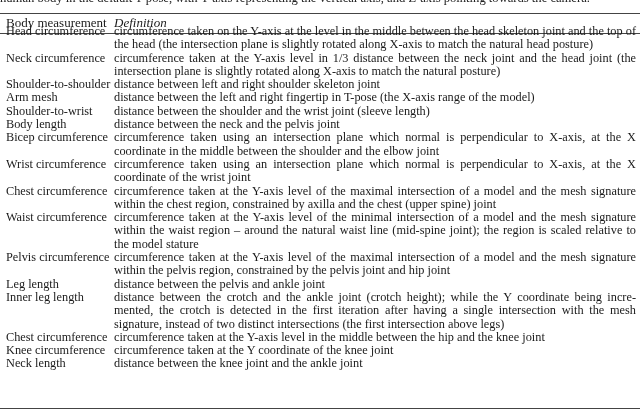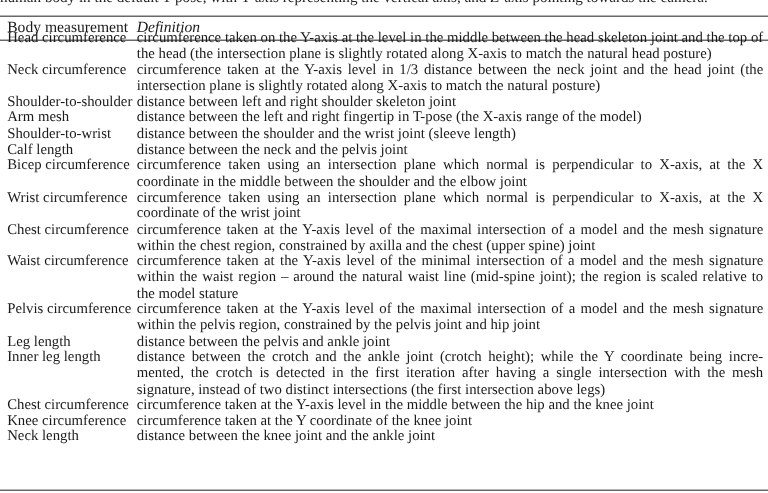--- a/index.html
+++ b/index.html
@@ -44,21 +44,21 @@
     </div>
   <div class="row">
       <div class="name">Arm mesh</div>
       <div class="def">distance between the left and right fingertip in T-pose (the X-axis range of the model)</div>
     </div>
   <div class="row">
       <div class="name">Shoulder-to-wrist</div>
       <div class="def">distance between the shoulder and the wrist joint (sleeve length)</div>
     </div>
   <div class="row">
-      <div class="name">Calf length</div>
+      <div class="name">Body length</div>
       <div class="def">distance between the neck and the pelvis joint</div>
     </div>
   <div class="row">
       <div class="name">Bicep circumference</div>
       <div class="def">circumference taken using an intersection plane which normal is perpendicular to X-axis, at the X coordinate in the middle between the shoulder and the elbow joint</div>
     </div>
   <div class="row">
       <div class="name">Wrist circumference</div>
       <div class="def">circumference taken using an intersection plane which normal is perpendicular to X-axis, at the X coordinate of the wrist joint</div>
     </div>

